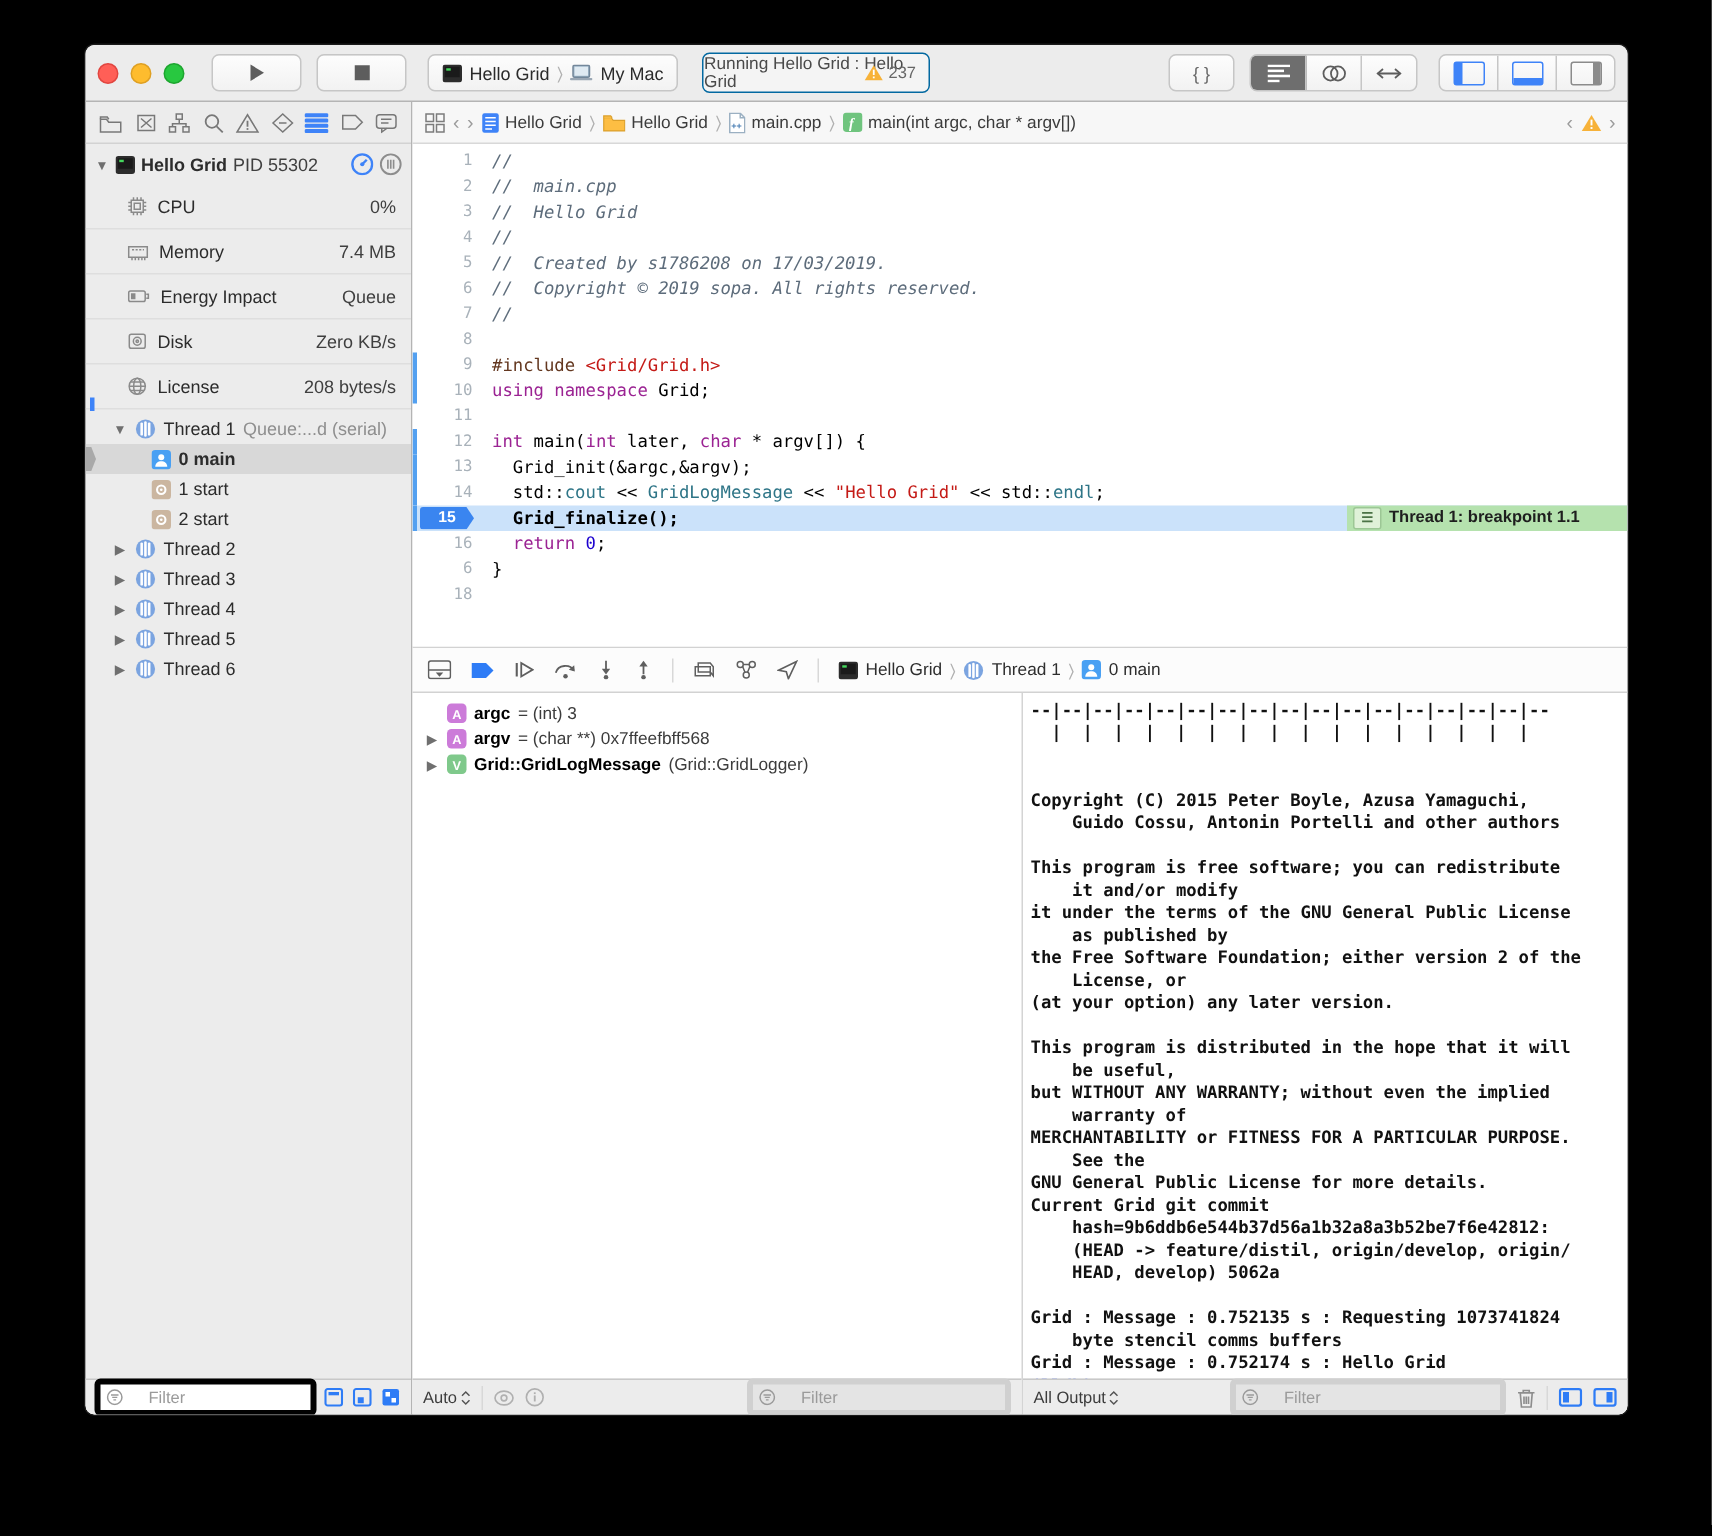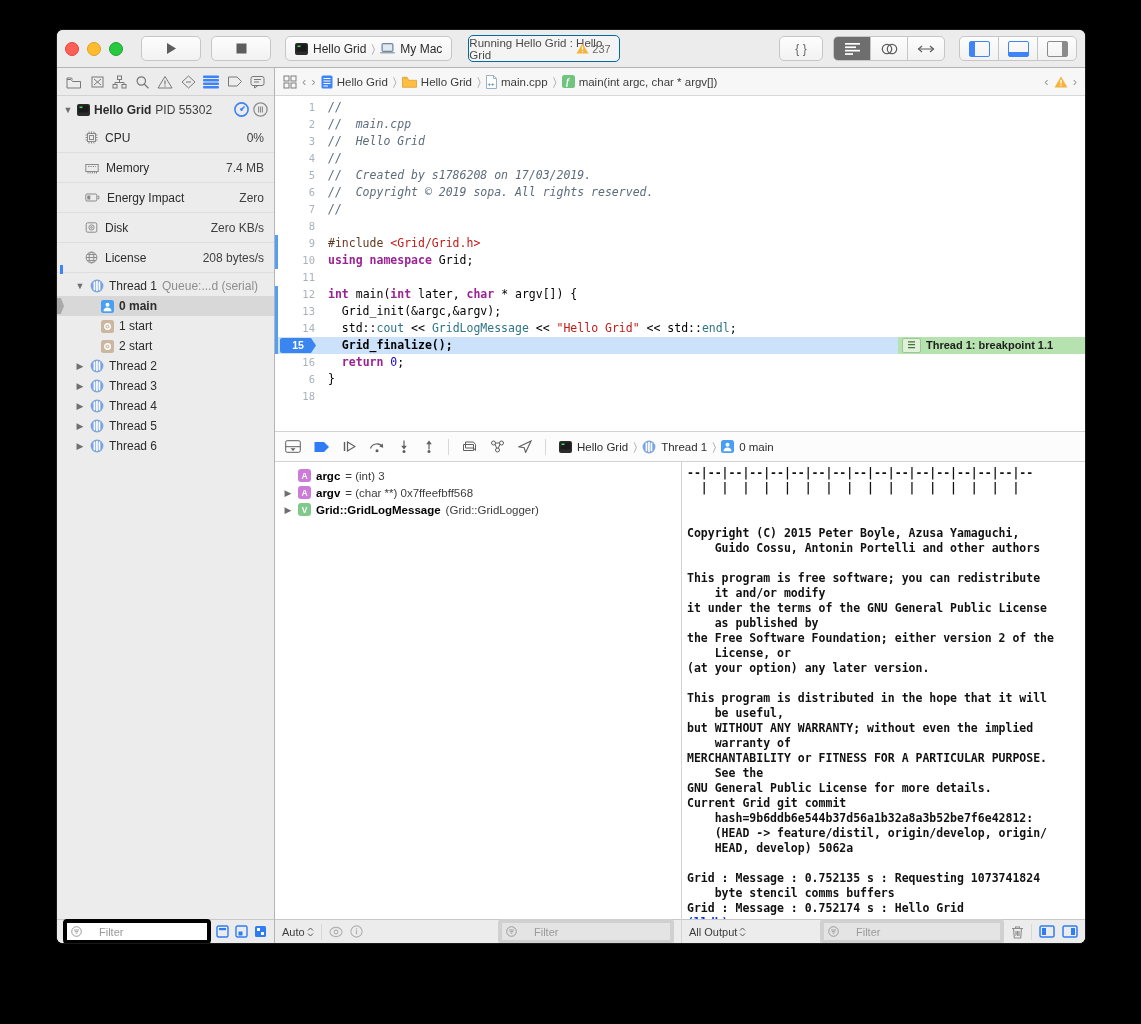--- a/index.html
+++ b/index.html
@@ -68,21 +68,21 @@
   .crow.cur{background:#cbe2fa;font-weight:bold;}
   .bpbadge{position:absolute;left:5px;top:1px;width:36px;height:15px;background:#3a85f0;border-radius:2px;
     clip-path:polygon(0 0,86% 0,100% 50%,86% 100%,0 100%);color:#fff;text-align:center;font-size:10.5px;line-height:15px;font-family:"Liberation Sans",sans-serif;}
   .bpnote{position:absolute;right:0;top:0;bottom:0;width:183px;background:#b5e2ae;display:flex;align-items:center;gap:5px;
     font-family:"Liberation Sans",sans-serif;font-size:11px;color:#1e1e1e;padding-left:4px;}
   .bpnote .nbox{width:17px;height:13px;background:#dff1d8;border:1px solid #9cc795;border-radius:2px;
     display:flex;align-items:center;justify-content:center;color:#4b7346;font-size:9px;}
   .cm{color:#5d6c7b;font-style:italic;}
   .pp{color:#643820;}
   .st{color:#c41a16;}
-  .kw{color:#9b2393;font-weight:bold;}
+  .kw{color:#9b2393;font-weight:normal;}
   .ty{color:#2e7587;}
   .nu{color:#1c00cf;}
   .pl{color:#000;}
   
   .dbgbar{height:29px;background:#fcfcfc;border-top:1px solid #d2d2d2;border-bottom:1px solid #d2d2d2;
     display:flex;align-items:center;padding:0 10px;gap:13px;flex:none;font-size:11.5px;color:#2e2e2e;}
   .vsep{width:1px;height:16px;background:#d8d8d8;}
   .crumb{display:flex;align-items:center;gap:5px;}
   
   .dbgarea{flex:1;display:flex;min-height:0;}
@@ -331,21 +331,21 @@
               <span>
                 <svg width="15" height="11" viewBox="0 0 15 11">
                   <g fill="none" stroke="#8a8a8a">
                     <rect x="0.8" y="2" width="11" height="7" rx="1.2"></rect>
                     <path d="M12.5 4.2 h1.4 v2.6 h-1.4"></path>
                     <rect x="2.3" y="3.5" width="3" height="4" fill="#8a8a8a" stroke="none"></rect>
                   </g>
                 </svg>
               </span>
               <span>Energy Impact</span>
-              <span class="val">Zero</span>
+              <span class="val">Queue</span>
             </div>
             <div class="gaugerow">
               <span>
                 <svg width="13" height="13" viewBox="0 0 13 13">
                   <g fill="none" stroke="#8a8a8a">
                     <rect x="1.2" y="1.8" width="10.6" height="9.4" rx="1.4"></rect>
                     <circle cx="6.5" cy="6.5" r="2.6"></circle>
                     <circle cx="6.5" cy="6.5" r="0.8"></circle>
                   </g>
                 </svg>

